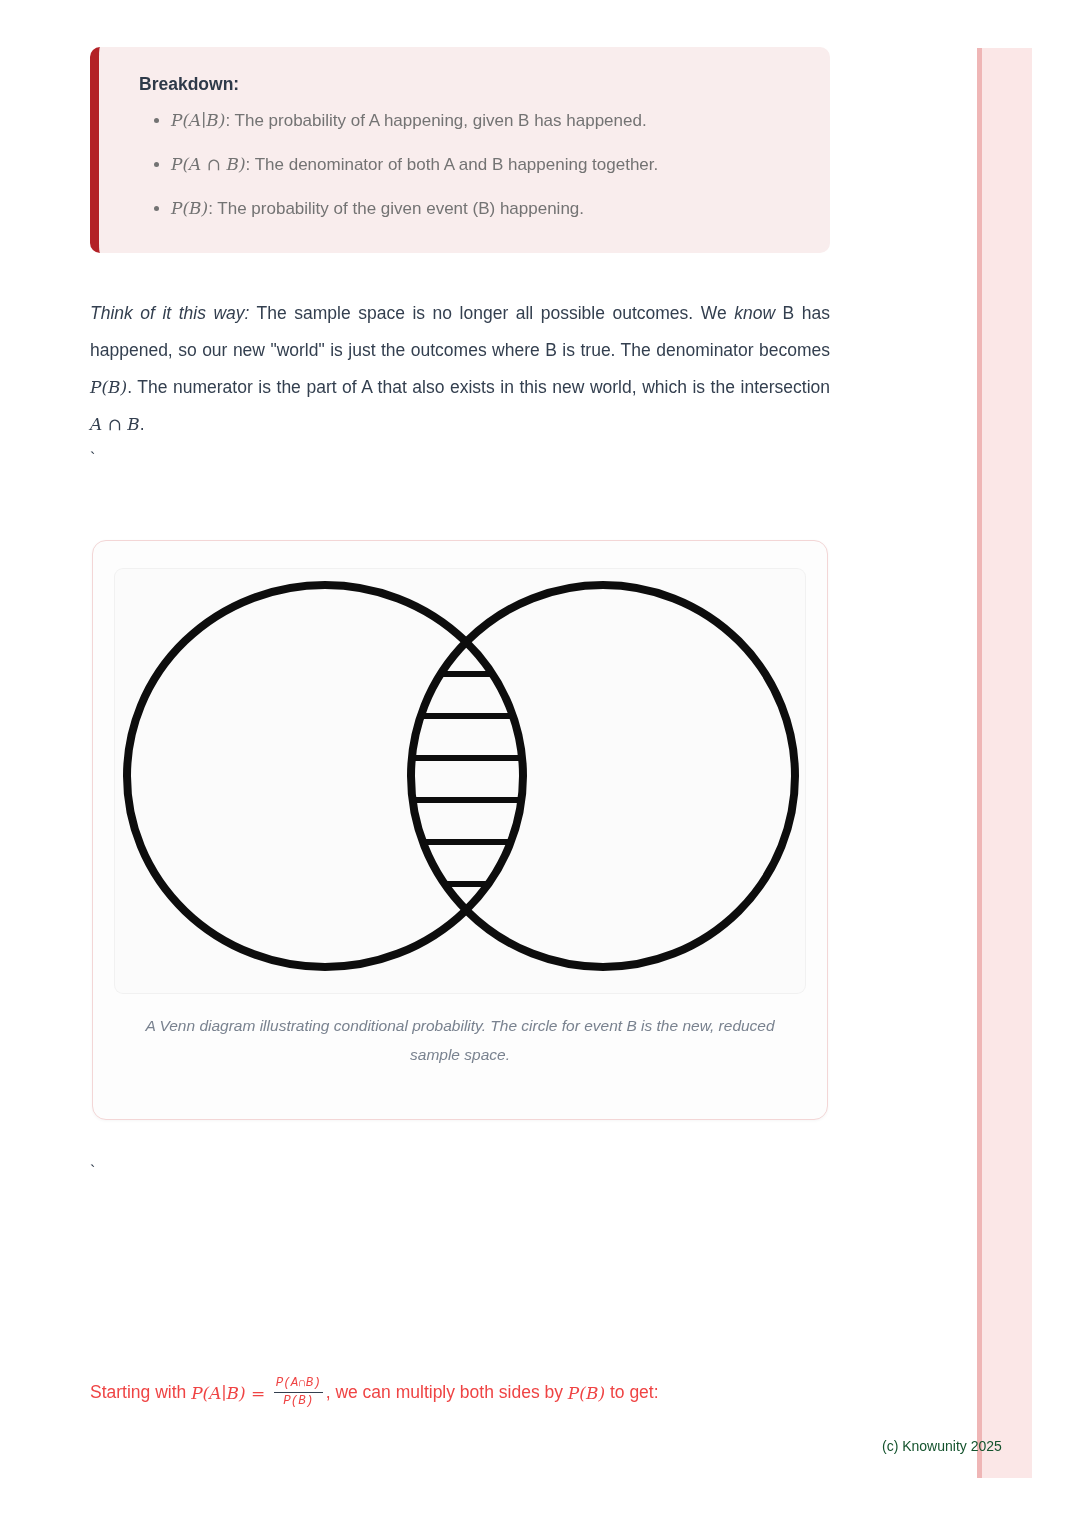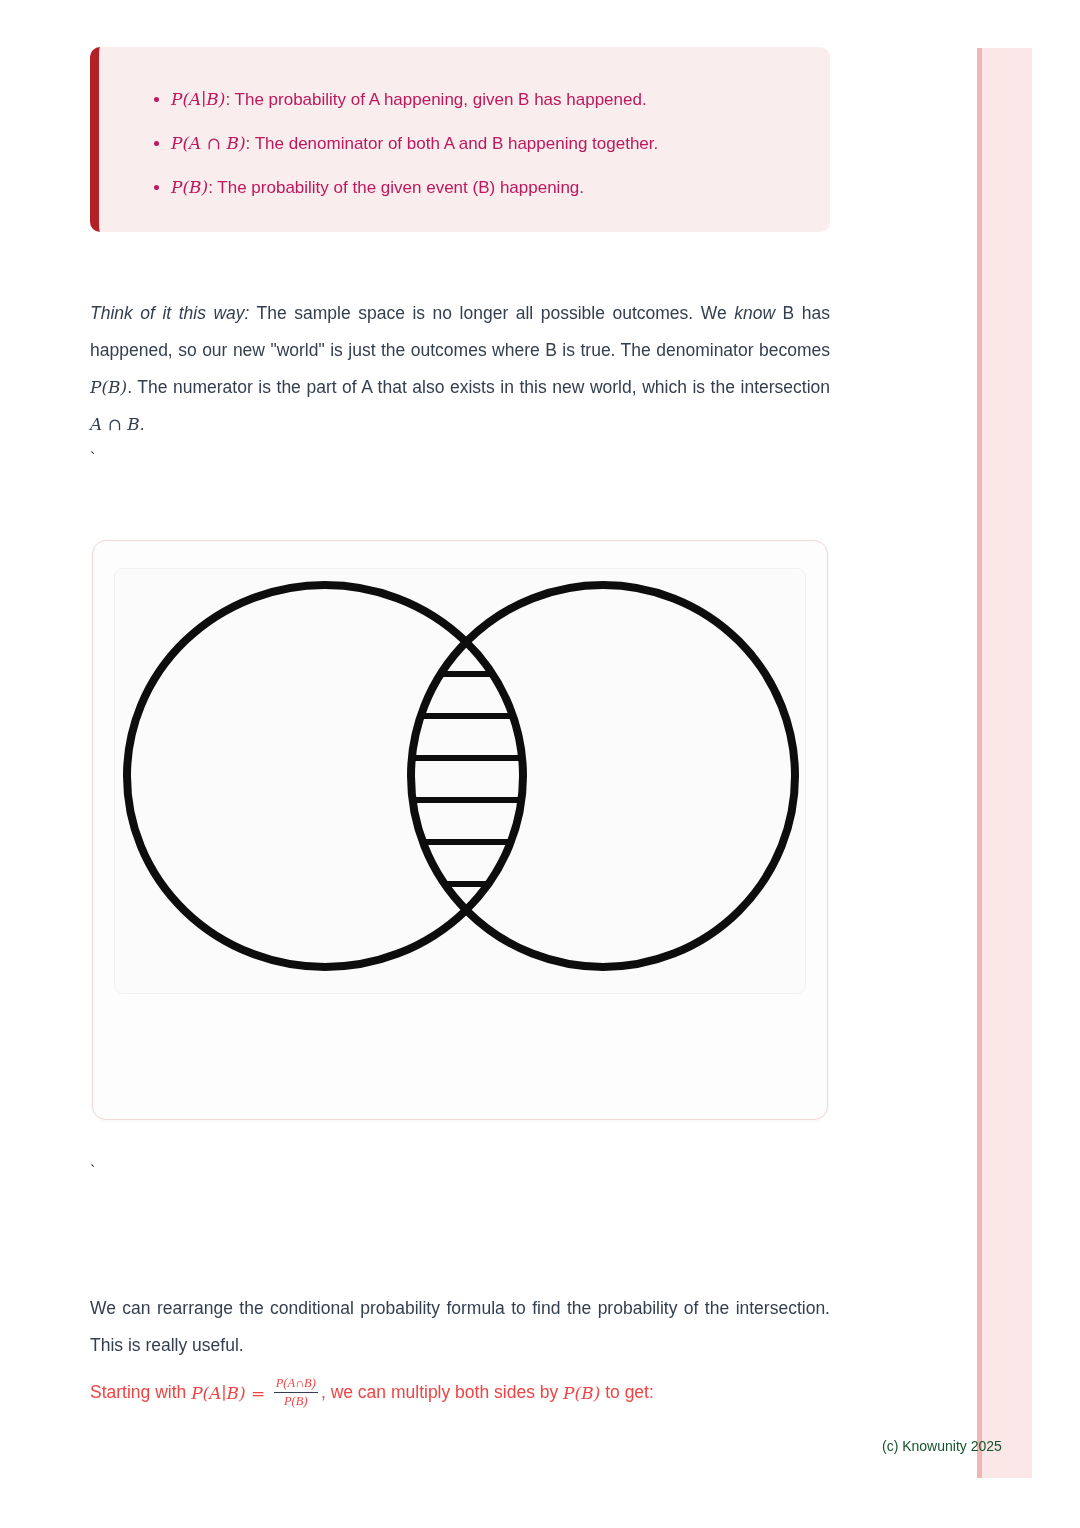--- a/index.html
+++ b/index.html
@@ -17,21 +17,21 @@
     font-size:14px;color:#14532d;z-index:3;
   }
   
   .callout{
     position:absolute;left:90px;top:47px;width:740px;box-sizing:border-box;
     background:#f9eded;border-left:9px solid #b32126;border-radius:10px;
     padding:27px 40px 30px 40px;
   }
   .callout-title{font-weight:bold;font-size:17.5px;color:#2e3a49;}
   .callout ul{margin:12px 0 0 0;padding-left:32px;list-style:disc;}
-  .callout li{font-size:17px;line-height:26px;margin-bottom:17px;color:#be185d;}
+  .callout li{font-size:17px;line-height:26px;margin-bottom:17px;color:#737373;}
   .callout li:last-child{margin-bottom:1px;}
   .math{
     font-family:"DejaVu Serif",serif;font-style:italic;font-size:17px;
   }
   
   .para{
     position:absolute;left:90px;width:740px;
     font-size:17.5px;line-height:37px;text-align:justify;color:#333f4f;
   }
   .para1{top:295px;}
@@ -59,35 +59,36 @@
     position:absolute;left:90px;top:1241px;width:740px;
     font-size:21.5px;font-weight:bold;color:#e2631e;
   }
   .para2{top:1290px;}
   .formula-line{
     position:absolute;left:90px;top:1376px;width:780px;
     display:flex;align-items:center;font-size:17.5px;color:#ef4444;white-space:pre;
   }
   .frac{
     display:inline-flex;flex-direction:column;align-items:center;
-    font-family:Liberation Serif, serif;font-style:italic;font-size:12.5px;line-height:15px;
+    font-family:Liberation Mono, monospace;font-style:italic;font-size:12.5px;line-height:15px;
     margin:0 3px;vertical-align:middle;
   }
   .frac .top{border-bottom:1.3px solid #333f4f;padding:0 2px 1px 2px;}
   .frac .bot{padding-top:1px;}
 </style>
 </head>
 <body>
 
 <div class="page">
 
   <div class="stripe"></div>
   <div class="copyright">(c) Knowunity 2025</div>
 
   <div class="callout">
+    <div class="callout-title">Breakdown:</div>
     <ul>
       <li><span class="math">P(A∣B)</span><span>: The probability of A happening, given B has happened.</span></li>
       <li><span class="math">P(A ∩ B)</span><span>: The denominator of both A and B happening together.</span></li>
       <li><span class="math">P(B)</span><span>: The probability of the given event (B) happening.</span></li>
     </ul>
   </div>
 
   <div class="para para1">
     <span class="italic">Think of it this way:</span><span> The sample space is no longer all possible outcomes. We </span><span class="italic">know</span><span> B has happened, so our new "world" is just the outcomes where B is true. The denominator becomes </span><span class="math">P(B)</span><span>. The numerator is the part of A that also exists in this new world, which is the intersection </span><span class="math">A ∩ B</span><span>.</span>
   </div>
@@ -112,24 +113,24 @@
             <line x1="0" x2="690" y1="189" y2="189"></line>
             <line x1="0" x2="690" y1="231" y2="231"></line>
             <line x1="0" x2="690" y1="273" y2="273"></line>
             <line x1="0" x2="690" y1="315" y2="315"></line>
           </g>
         </g>
         <ellipse cx="210" cy="207" rx="198" ry="191" fill="none" stroke="#0d0d0d" stroke-width="8"></ellipse>
         <ellipse cx="488" cy="207" rx="192" ry="191" fill="none" stroke="#0d0d0d" stroke-width="8"></ellipse>
       </svg>
     </div>
+    <div class="caption">A Venn diagram illustrating conditional probability. The circle for event B is the new, reduced sample space.</div>
   </div>
 
   <div class="tick tick2">`</div>
 
 
-  <div class="para para2">We can rearrange the conditional probability formula to find the probability of the intersection. This is really useful.</div>
 
   <div class="formula-line">
     <span>Starting with </span><span class="math">P(A∣B) = </span><span class="frac"><span class="top">P(A∩B)</span><span class="bot">P(B)</span></span><span>, we can multiply both sides by </span><span class="math">P(B)</span><span> to get:</span>
   </div>
 
 </div>
 
 </body></html>

